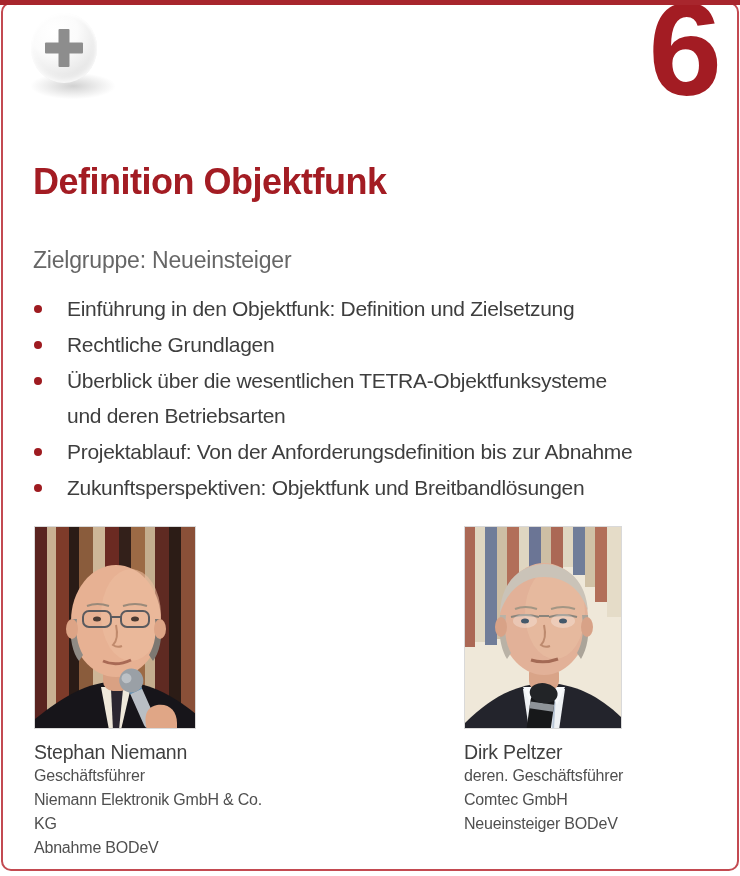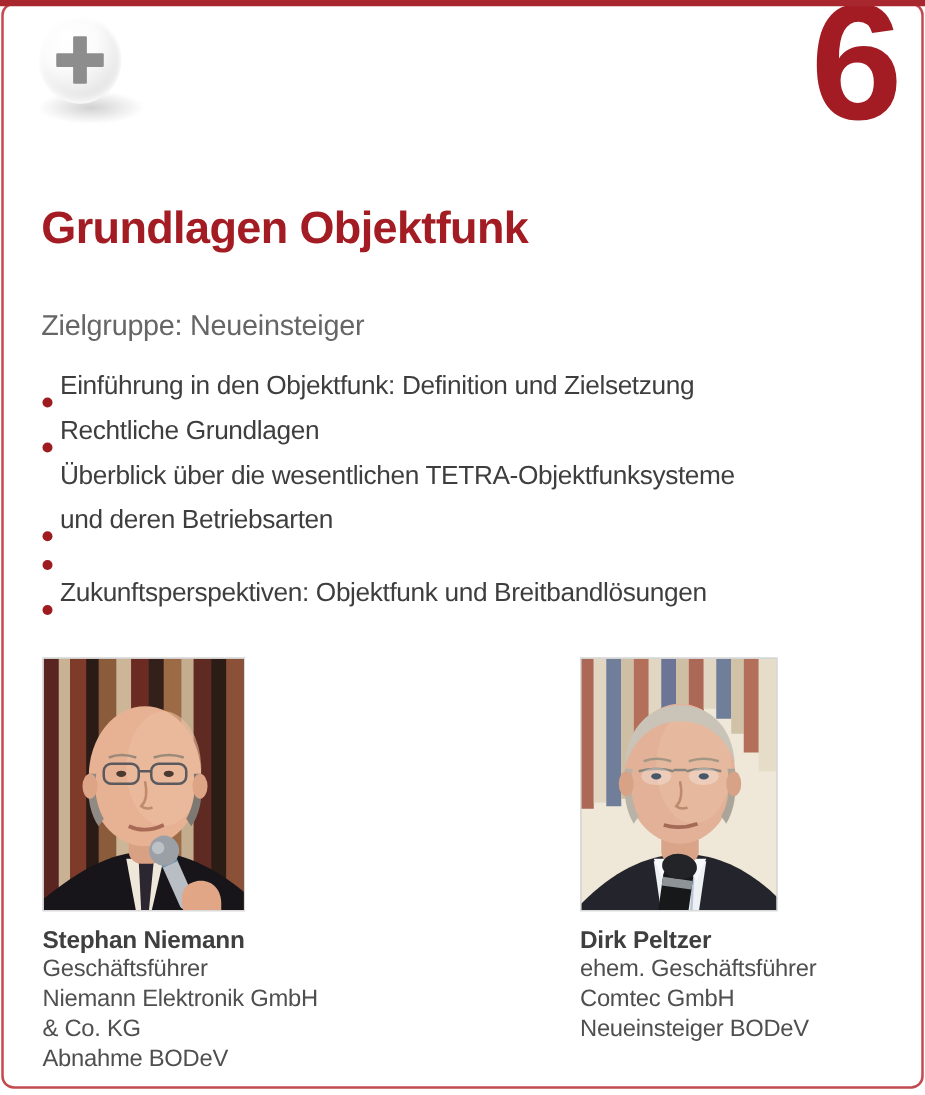--- a/index.html
+++ b/index.html
@@ -50,21 +50,21 @@
   }
   .subtitle {
     position:absolute; left:30px; top:219px;
     font-size:23px; color:#666; letter-spacing:-0.2px;margin-top:24px;
   }
 
   .bullets {
     position:absolute; left:31px; top:287px; width:672px; list-style:none;
   }
   .bullet {
-    display:flex; align-items:flex-end; gap:6px; margin-bottom:1px;
+    display:flex; align-items:flex-start; gap:25px; margin-bottom:1px;
   }
   .dot {
     flex:none; width:8px; height:8px; border-radius:50%;
     background:#9E1B20; margin-top:14px;
   }
   .bullet-text {
     font-size:21px; color:#3E3E3E; line-height:35px;
     letter-spacing:-0.3px; white-space:pre-line;
   }
 
@@ -72,60 +72,61 @@
   .speaker-left  { left:31px; }
   .speaker-right { left:429px;margin-left:32px; }
   .photo {
     border:1px solid #d9d9d9; overflow:hidden; background:#ccc;
     line-height:0;
   }
   .speaker-left  .photo { width:162px; height:203px; }
   .speaker-right .photo { width:158px; height:203px; }
   .caption { margin-top:11px; }
   .speaker-name {
-    font-size:19.5px; font-weight:bold; color:#3F3F3F; line-height:24px;
+    font-size:19.5px; font-weight:normal; color:#3F3F3F; line-height:24px;
     letter-spacing:-0.2px;
   }
   .speaker-line {
-    font-size:19px; color:#4F4F4F; line-height:24px; letter-spacing:-0.2px;
+    font-size:16px; color:#4F4F4F; line-height:24px; letter-spacing:-0.2px;
   }
 </style>
 </head>
 <body>
 
 <div class="page">
   <div class="top-bar"></div>
 
   <div class="card">
 
     <div class="plus-btn">
       <span class="plus-glyph"></span>
     </div>
 
     <div class="page-number">6</div>
 
-    <h1 class="title">Grundlagen Objektfunk</h1>
+    <h1 class="title">Definition Objektfunk</h1>
     <div class="subtitle">Zielgruppe: Neueinsteiger</div>
 
     <ul class="bullets">
       <li class="bullet">
         <span class="dot"></span>
         <span class="bullet-text">Einführung in den Objektfunk: Definition und Zielsetzung</span>
       </li>
       <li class="bullet">
         <span class="dot"></span>
         <span class="bullet-text">Rechtliche Grundlagen</span>
       </li>
       <li class="bullet">
         <span class="dot"></span>
         <span class="bullet-text">Überblick über die wesentlichen TETRA-Objektfunksysteme
 und deren Betriebsarten</span>
       </li>
       <li class="bullet">
         <span class="dot"></span>
+        <span class="bullet-text">Projektablauf: Von der Anforderungsdefinition bis zur Abnahme</span>
       </li>
       <li class="bullet">
         <span class="dot"></span>
         <span class="bullet-text">Zukunftsperspektiven: Objektfunk und Breitbandlösungen</span>
       </li>
     </ul>
 
     <div class="speaker speaker-left">
       <div class="photo">
         <svg width="162" height="203" viewBox="0 0 162 203" xmlns="http://www.w3.org/2000/svg">
@@ -252,20 +253,20 @@
 
           <g transform="rotate(8 76 185)">
             <rect x="64" y="168" width="24" height="40" rx="6" fill="#17181a"></rect>
             <rect x="64" y="176" width="24" height="7" fill="#8e9398"></rect>
             <ellipse cx="76" cy="166" rx="14" ry="10" fill="#222427"></ellipse>
           </g>
         </svg>
       </div>
       <div class="caption">
         <div class="speaker-name">Dirk Peltzer</div>
-        <div class="speaker-line">ehem. Geschäftsführer</div>
+        <div class="speaker-line">deren. Geschäftsführer</div>
         <div class="speaker-line">Comtec GmbH</div>
         <div class="speaker-line">Neueinsteiger BODeV</div>
       </div>
     </div>
 
   </div>
 </div>
 
 </body></html>

